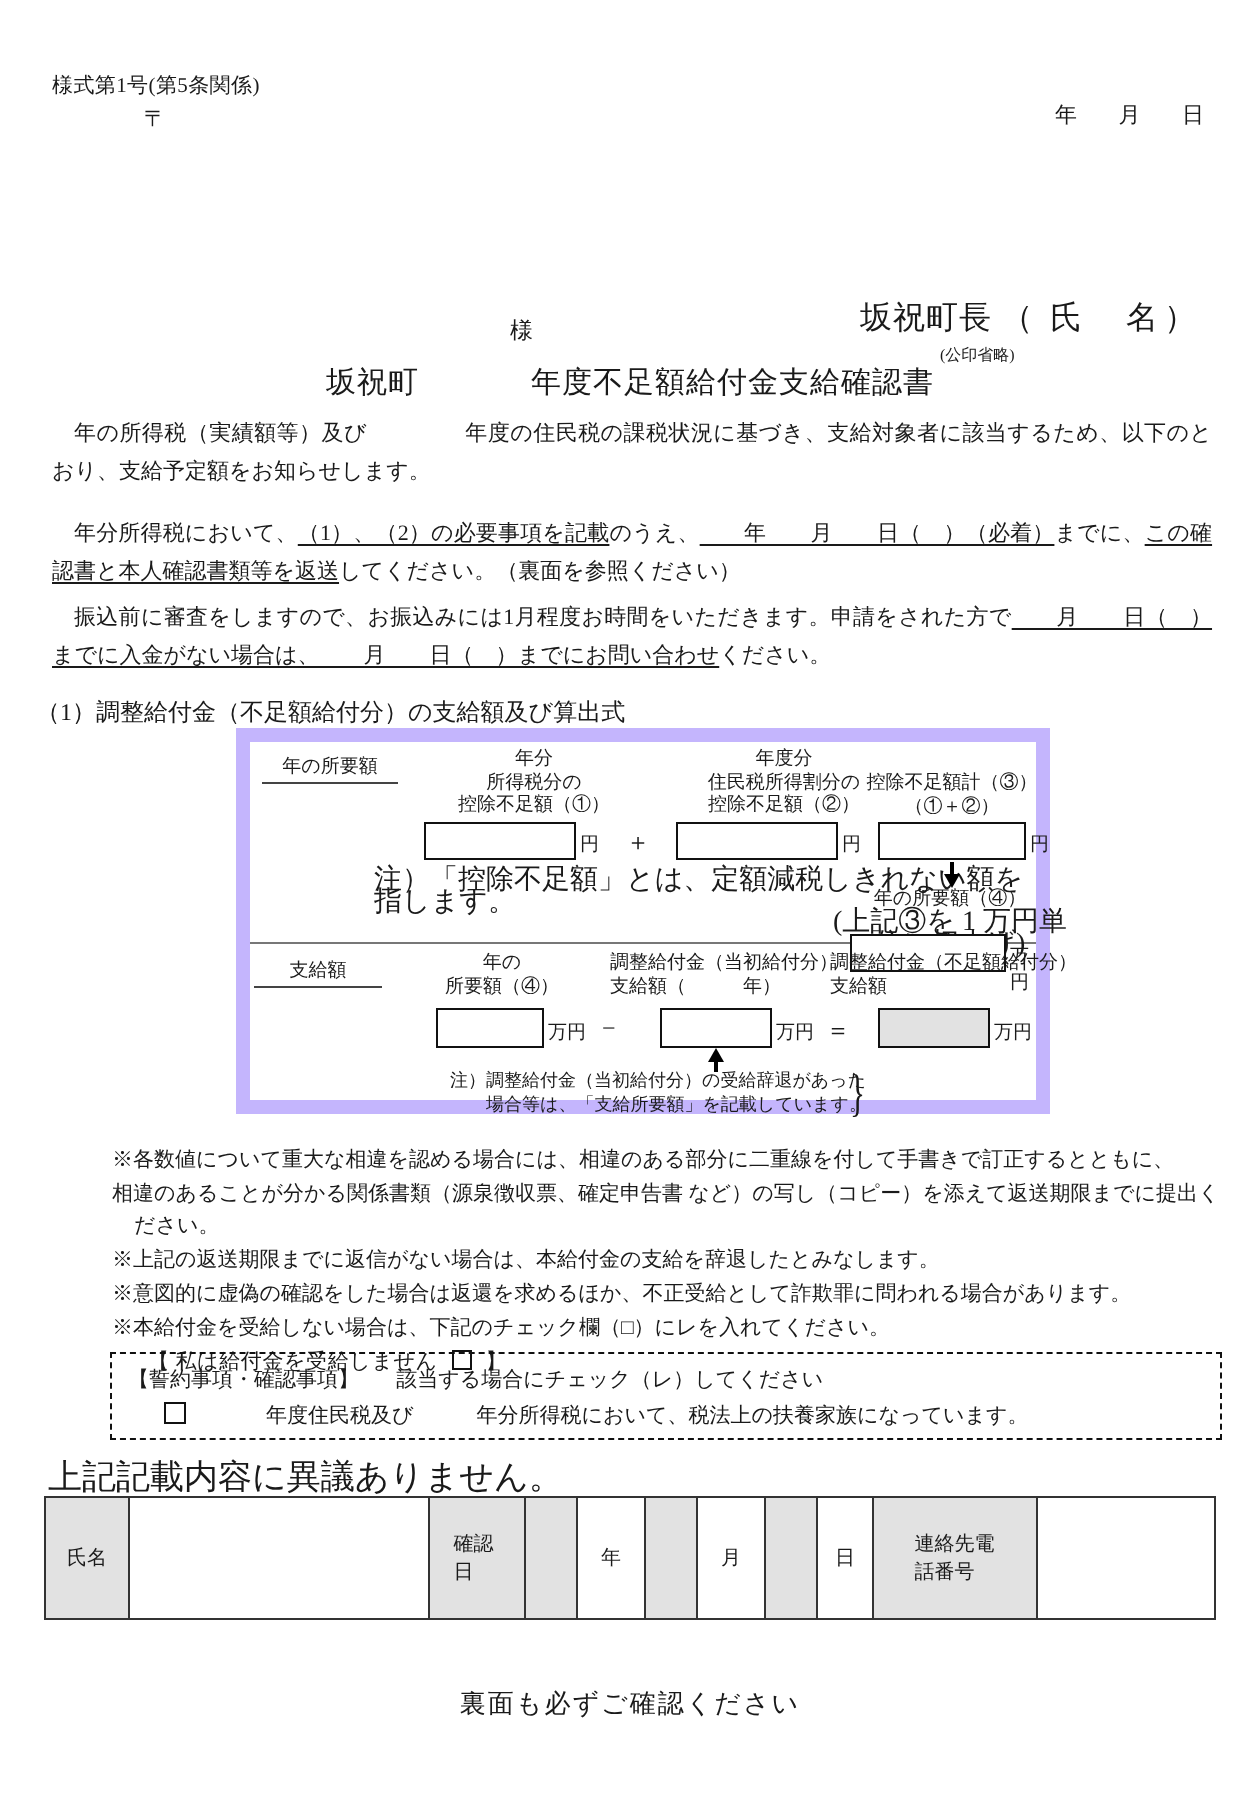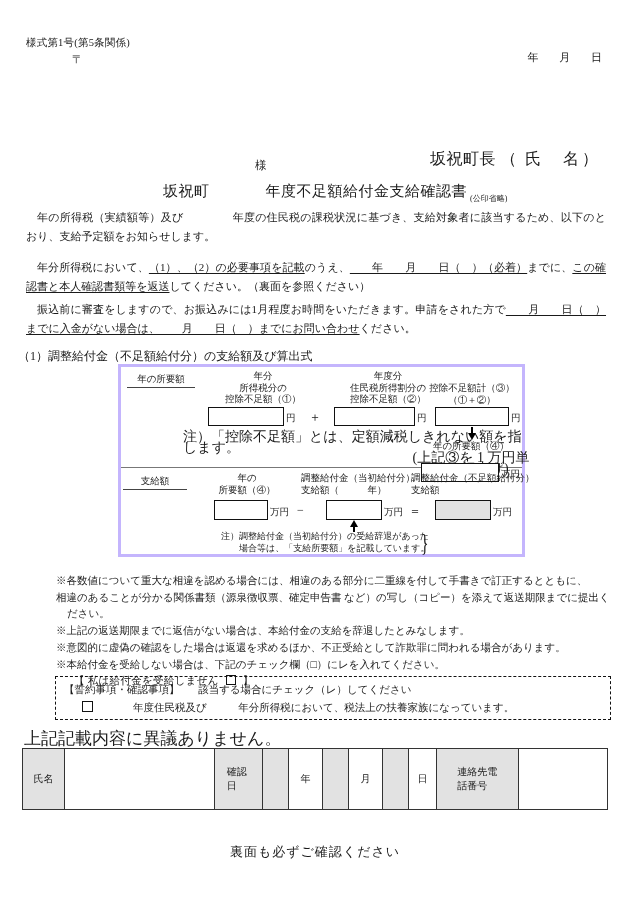--- a/index.html
+++ b/index.html
@@ -59,21 +59,20 @@
     top: 149px;
     font-size: 16px;
     letter-spacing: 0.5px;
   }
   .issuer .nm { margin-left: 8px; letter-spacing: 3px; }
   .issuer-sub {
     position: absolute;
     left: 470px;
     top: 172px;
     font-size: 8px;
-    margin-top: 21px;
   }
 
   
   .title {
     position: absolute;
     left: 0;
     right: 0;
     top: 182px;
     text-align: center;
     font-size: 15px;
@@ -103,21 +102,21 @@
     top: 348px;
     font-size: 12px;
   }
 
   .calcbox {
     position: absolute;
     left: 118px;
     top: 364px;
     width: 407px;
     height: 193px;
-    border: 3px solid #c4b5fd;
+    border: 7px solid #c4b5fd;
     box-sizing: border-box;
   }
   .divider {
     position: absolute;
     left: 0;
     right: 0;
     height: 1px;
     background: #777;
   }
 

